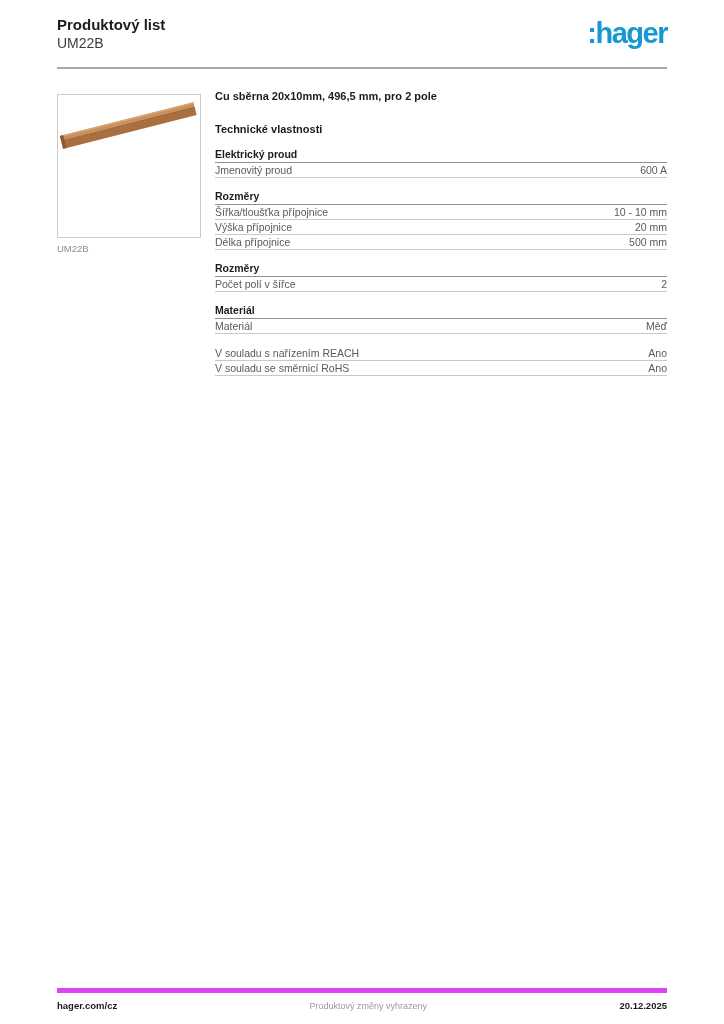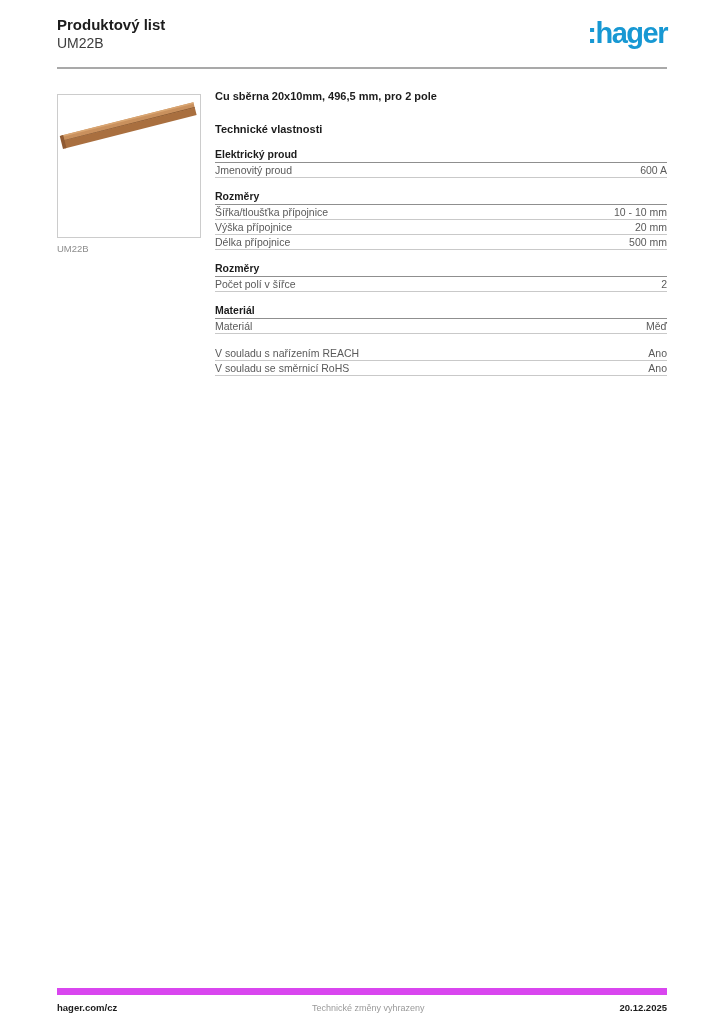--- a/index.html
+++ b/index.html
@@ -50,21 +50,21 @@
     font-size: 10.5px; color: #5a5a5a; line-height: 11px;
     padding: 1.5px 0 1.5px 0;
     border-bottom: 1px solid var(--rule-light);
   }
   .spec-label { white-space: nowrap; }
   .spec-value { white-space: nowrap; text-align: right; }
 
   
   .footer {
     position: absolute; left: 57px; right: 57px; top: 988px;
-    border-top: 7px solid #d946ef; padding-top: 7px;
+    border-top: 5px solid #d946ef; padding-top: 7px;
     display: flex; justify-content: space-between; align-items: baseline;
   }
   .f-left  { font-size: 9.5px; font-weight: bold; color: #1c1c1c; }
   .f-center{ font-size: 9px;  color: #9a9a9a; }
   .f-right { font-size: 9.5px; font-weight: bold; color: #1c1c1c; }
 </style>
 </head>
 <body>
 
 <div class="page">
@@ -137,17 +137,17 @@
           <div class="spec-row">
             <span class="spec-label">V souladu se směrnicí RoHS</span>
             <span class="spec-value">Ano</span>
           </div>
         </section>
       </div>
   </main>
 
   <footer class="footer">
     <span class="f-left">hager.com/cz</span>
-    <span class="f-center">Technické změny vyhrazeny</span>
+    <span class="f-center">Produktový změny vyhrazeny</span>
     <span class="f-right">20.12.2025</span>
   </footer>
 
 </div>
 
 </body></html>

